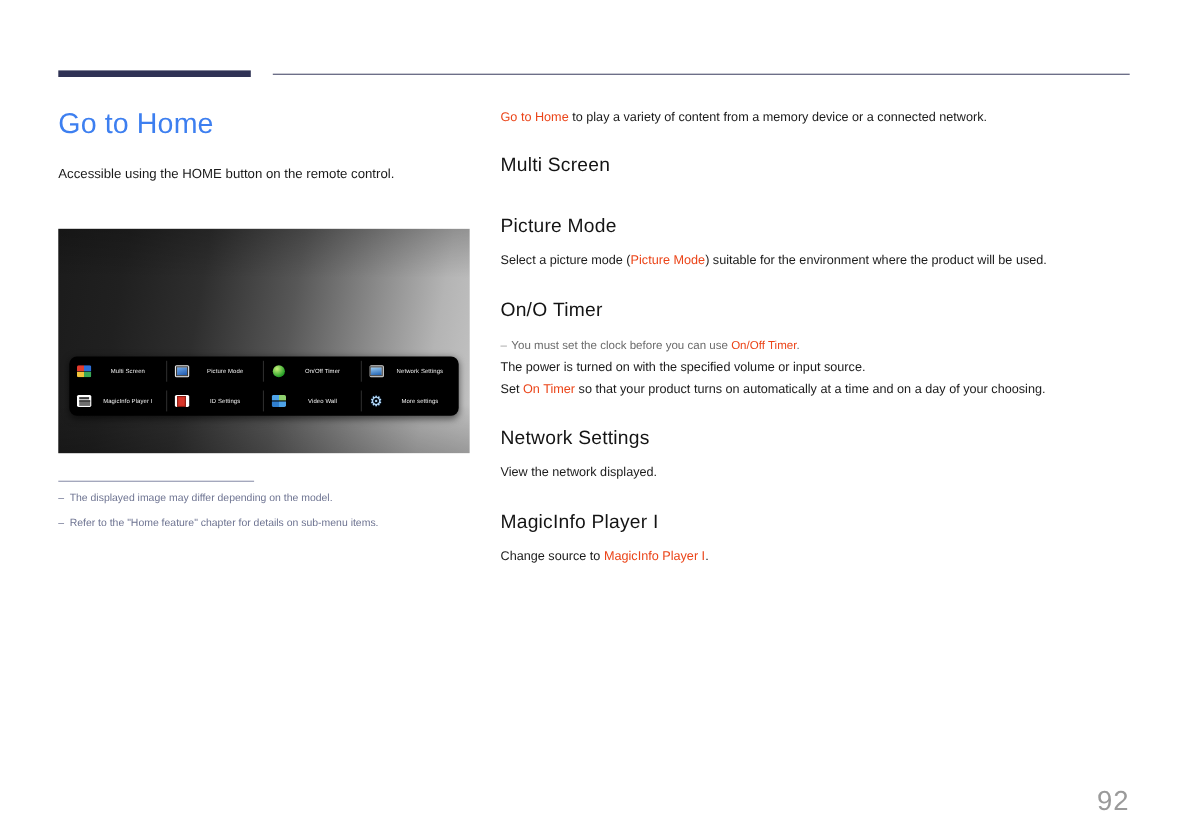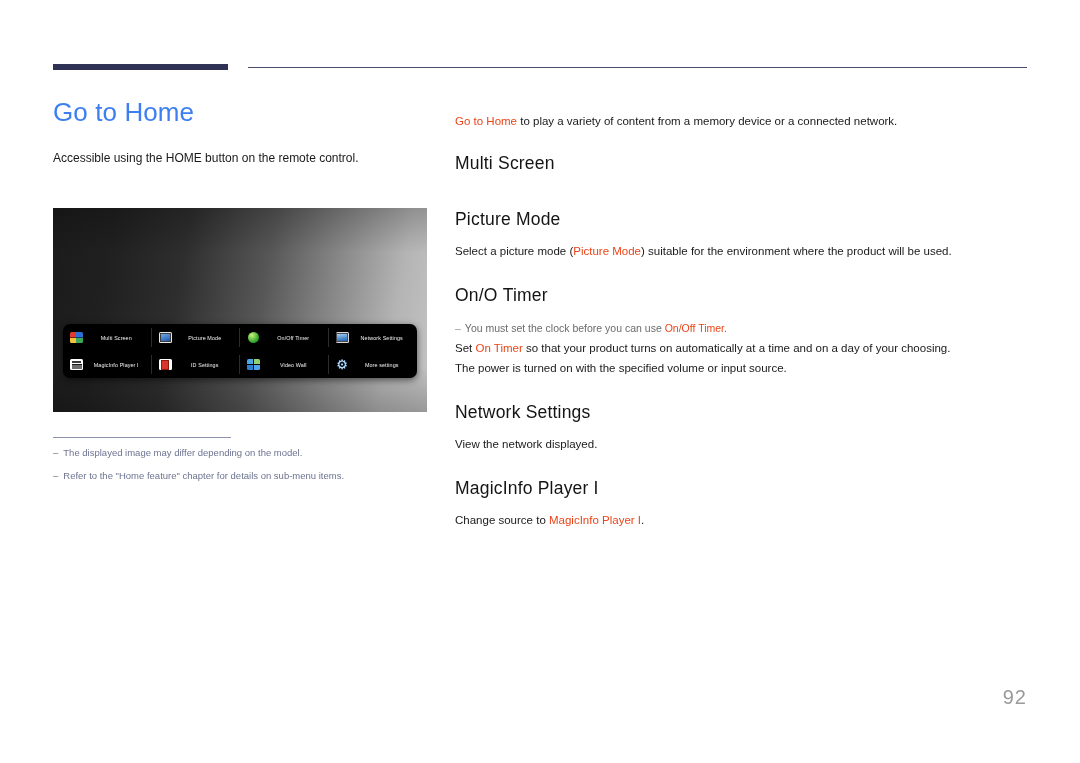--- a/index.html
+++ b/index.html
@@ -280,21 +280,21 @@
     margin-bottom: 9.5px;
     display: flex;
     gap: 5px;
   }
   .footnote .dash { flex: 0 0 auto; }
 
   
   .right-col {
     position: absolute;
     left: 455px;
-    top: 113px;
+    top: 99px;
     width: 578px;
   }
   .r-para {
     font-size: 11.5px;
     line-height: 16px;
     color: #1a1a1a;
     margin: 0 0 4px 0;
   }
   .r-head {
     font-size: 17.5px;
@@ -317,22 +317,22 @@
 
   .sp-1 { height: 18px; }
   .sp-2 { height: 12px; }
   .sp-3 { height: 20px; }
   .sp-4 { height: 14px; }
 
   
   .page-number {
     position: absolute;
     right: 53px;
-    top: 686px;
-    font-size: 20px;
+    top: 714px;
+    font-size: 25px;
     color: #9a9a9a;
     letter-spacing: 1px;
   }
 </style>
 </head>
 <body>
 
 <div class="rule-thick"></div>
 <div class="rule-thin"></div>
 
@@ -423,24 +423,24 @@
     <span>Select a picture mode (</span><span class="hl">Picture Mode</span><span>) suitable for the environment where the product will be used.</span>
   </p>
 
   <div class="sp-3"></div>
   <h2 class="r-head">On/O&nbsp;Timer</h2>
   <div class="sp-4"></div>
   <p class="note">
     <span class="dash">–</span>
     <span><span>You must set the clock before you can use </span><span class="hl">On/Off Timer</span><span>.</span></span>
   </p>
+  <p class="r-para">The power is turned on with the specified volume or input source.</p>
   <p class="r-para">
     <span>Set </span><span class="hl">On Timer</span><span> so that your product turns on automatically at a time and on a day of your choosing.</span>
   </p>
-  <p class="r-para">The power is turned on with the specified volume or input source.</p>
 
   <div class="sp-3"></div>
   <h2 class="r-head">Network Settings</h2>
   <div class="sp-2"></div>
   <p class="r-para">View the network displayed.</p>
 
   <div class="sp-3"></div>
   <h2 class="r-head">MagicInfo Player I</h2>
   <div class="sp-2"></div>
   <p class="r-para">

